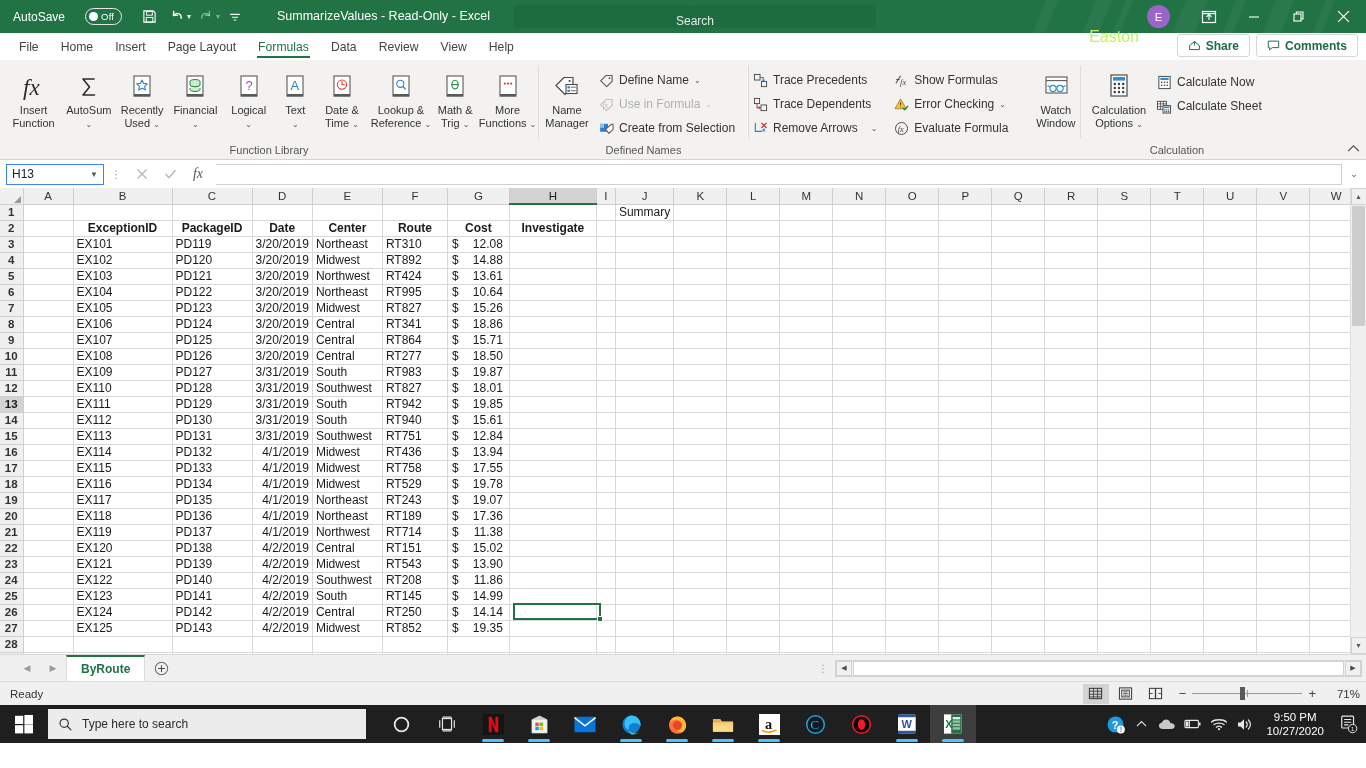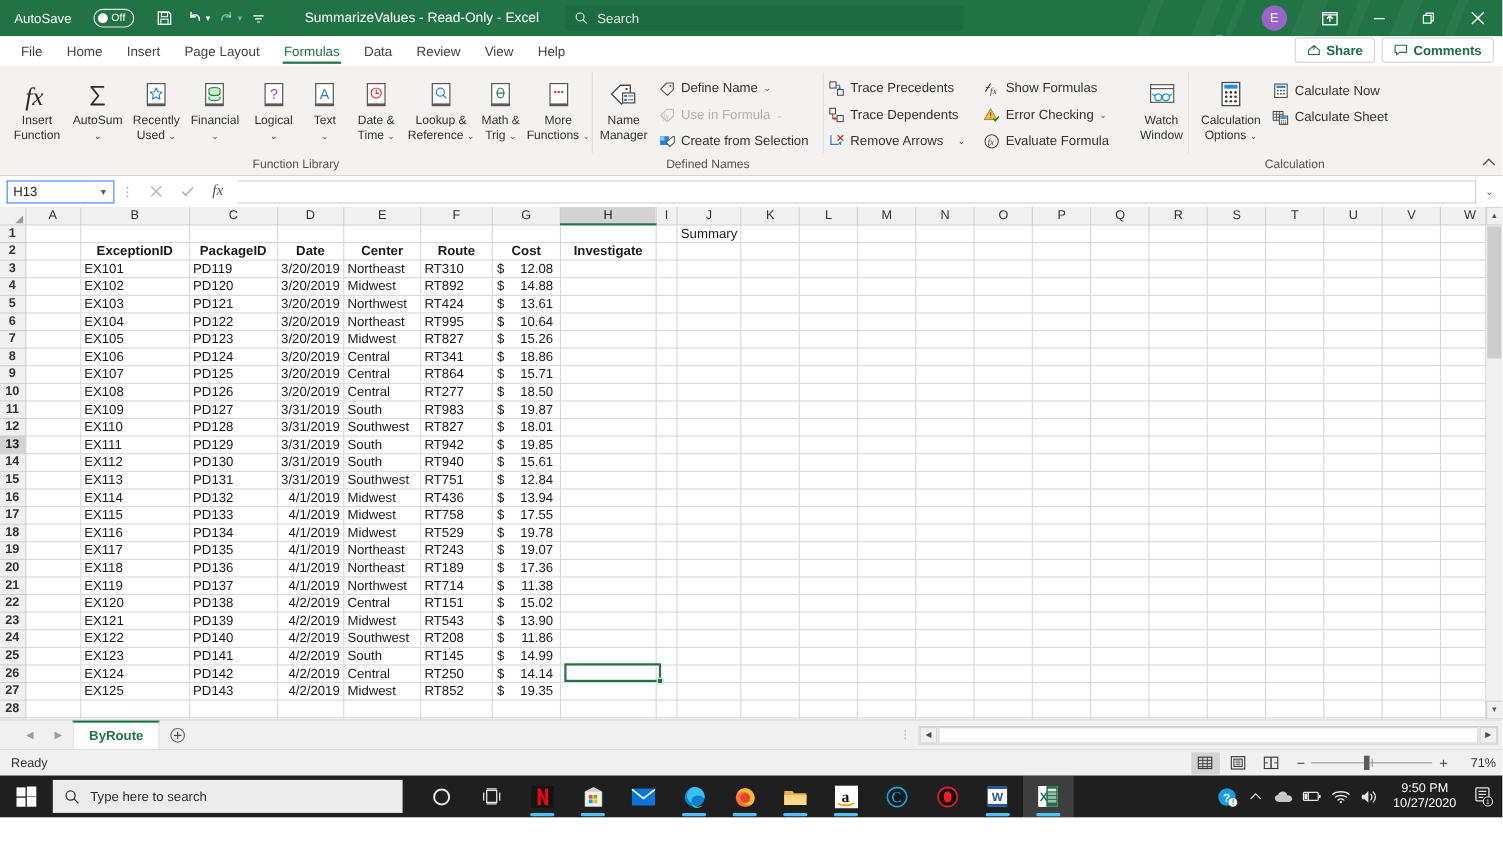--- a/index.html
+++ b/index.html
@@ -43,27 +43,27 @@
   .qat-btn svg { display:block; }
   .qat-caret { font-size: 8px; margin-left:-5px; color:#fff; }
   .qat-caret.dim { color: rgba(255,255,255,0.42); }
   .doctitle {
     position:absolute; left: 277px; top: 0; height:33px; line-height: 33px;
     font-size: 12.5px; color:#fff; z-index:2; white-space: nowrap;
   }
   .searchbox {
     position:absolute; left: 514px; top: 5px; width: 362px; height: 23px;
     background: #1d6b41; border-radius: 3px; display:flex; align-items:center;
-    padding: 0 8px; gap: 8px; z-index:2;
+    padding: 0 8px; gap: 8px; z-index:2;flex-direction:column;
   }
   .searchbox .ph { font-size: 12px; color: #e4ece8; }
   .tb-right {
     position:absolute; right: 0; top:0; height: 33px; display:flex; align-items:center; z-index:2;
   }
-  .user-name { font-size: 11px; color:#ffffff; margin-right: 8px; margin-top: 41px; }
+  .user-name { font-size: 16px; color:#bef264; margin-right: 8px; margin-top: 41px; }
   .avatar {
     width: 23px; height: 23px; border-radius: 50%; background: #9a64c8;
     display:flex;align-items:center;justify-content:center;
     font-size: 11.5px; color:#fff; margin-right: 16px;
   }
   .wbtn { width: 45px; height: 33px; display:flex;align-items:center;justify-content:center;color:#fff;}
 
   
   .ribbon-tabs {
     height: 27px; background: #fff; display:flex; align-items:stretch;

